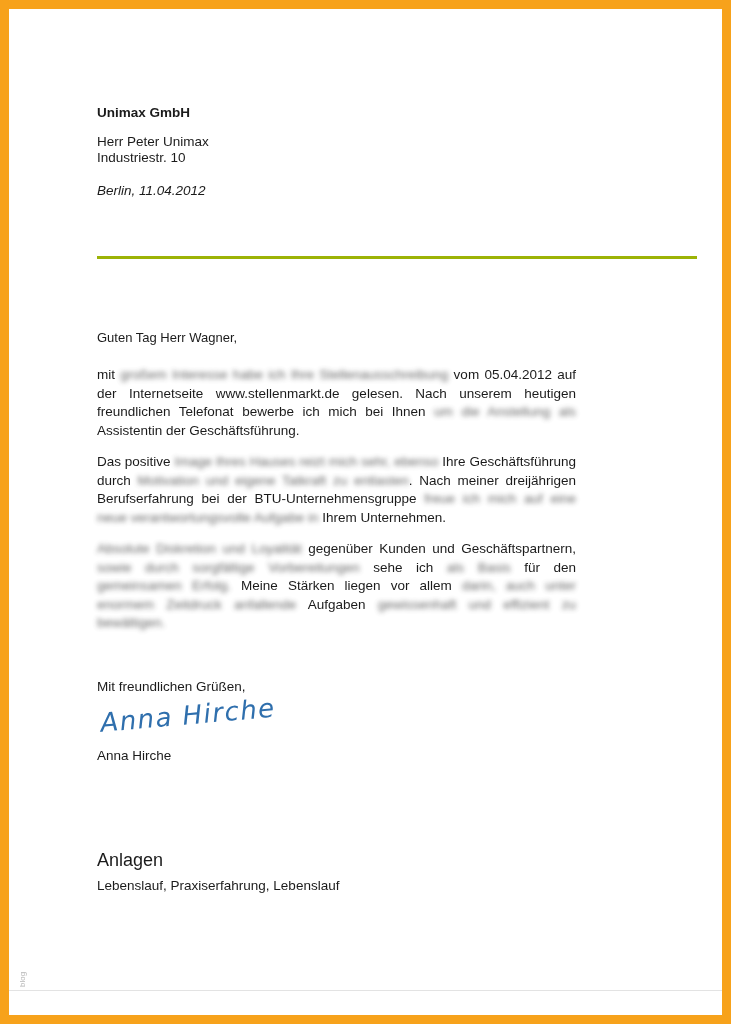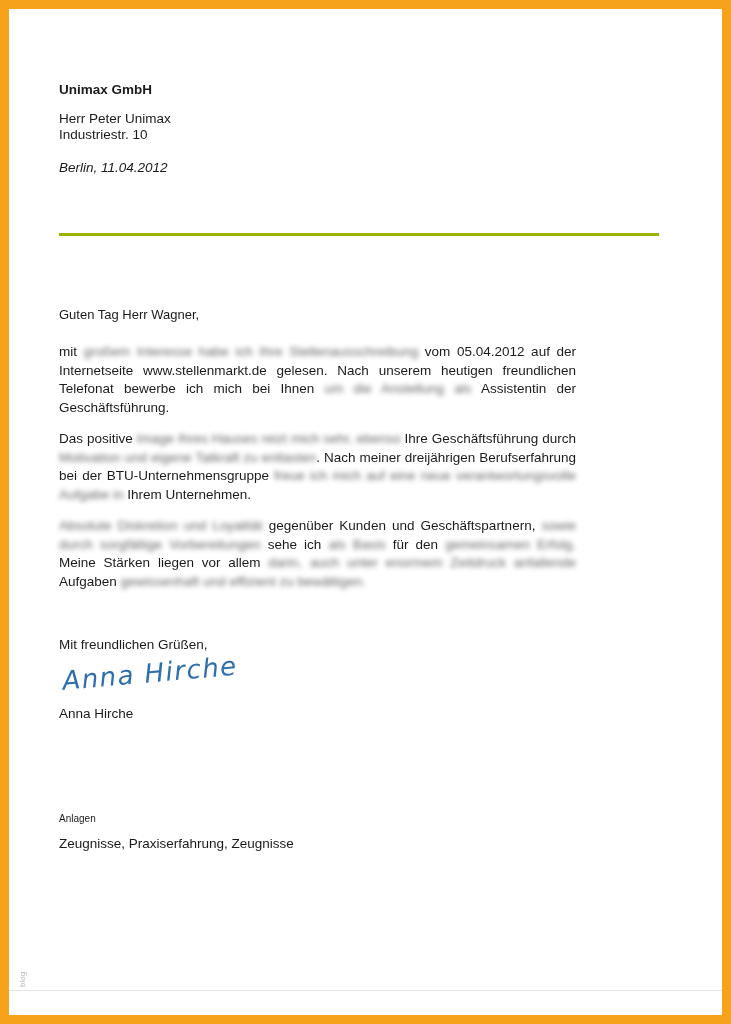--- a/index.html
+++ b/index.html
@@ -7,21 +7,22 @@
     width:731px;height:1024px;position:relative;
     background:var(--border,#F7A21B);
     font-family:"Liberation Sans",sans-serif;
     color:var(--text,#1B1B1B);
     overflow:hidden;
   }
   .page{
     position:absolute;inset:9px;background:#ffffff;overflow:hidden;
   }
   .content{
-    padding:73px 146px 0 50px; 
+    padding:73px 146px 0 88px; 
+    margin-top:23px;
   }
   .company{
     font-size:13.5px;font-weight:bold;line-height:16px;margin:0 0 13px 0;
   }
   .recipient{font-size:13.5px;line-height:15.5px;margin:0 0 18px 0;}
   .dateline{font-size:13.5px;line-height:16px;margin:0 0 57px 0;font-style:italic;}
   .subject{
     font-size:17px;font-weight:bold;line-height:20px;
     color:var(--accent,#9CB306);margin:0 0 4px 0;
     letter-spacing:0.2px;
@@ -43,21 +44,21 @@
   .closing{font-size:13.5px;line-height:17px;margin:45px 0 4px 0;}
   .signature{display:block;margin:0 0 2px 0;}
   .sig-text{
     font-family:"DejaVu Sans",sans-serif;
     font-style:italic;
     font-size:26px;
     letter-spacing:1.5px;
     fill:var(--signature,#2F6FAD);
   }
   .signer{font-size:13.5px;line-height:17px;margin:0 0 88px 0;}
-  .enclosure-label{font-size:10px;line-height:17px;margin:0 0 8px 0;}
+  .enclosure-label{font-size:18px;line-height:17px;margin:0 0 8px 0;}
   .enclosure-items{font-size:13.5px;line-height:17px;margin:0;}
   .bottom-line{
     position:absolute;left:0;right:0;bottom:24px;height:1px;background:#e3e3e3;
   }
   .watermark{
     position:absolute;left:18px;bottom:28px;
     font-size:8px;color:#b5b5b5;
     transform:rotate(-90deg);transform-origin:left bottom;
   }
 </style>
@@ -88,19 +89,19 @@
 
     <p class="closing">Mit freundlichen Grüßen,</p>
 
     <svg class="signature" width="200" height="46" viewBox="0 0 200 46">
       <text class="sig-text" x="4" y="32" transform="rotate(-5 14 30)">Anna Hirche</text>
     </svg>
 
     <p class="signer">Anna Hirche</p>
 
     <p class="enclosure-label">Anlagen</p>
-    <p class="enclosure-items">Zeugnisse, Praxiserfahrung, Zeugnisse</p>
+    <p class="enclosure-items">Lebenslauf, Praxiserfahrung, Lebenslauf</p>
 
   </div>
 
   <div class="bottom-line"></div>
   <div class="watermark">blog</div>
 </div>
 
 </body></html>

